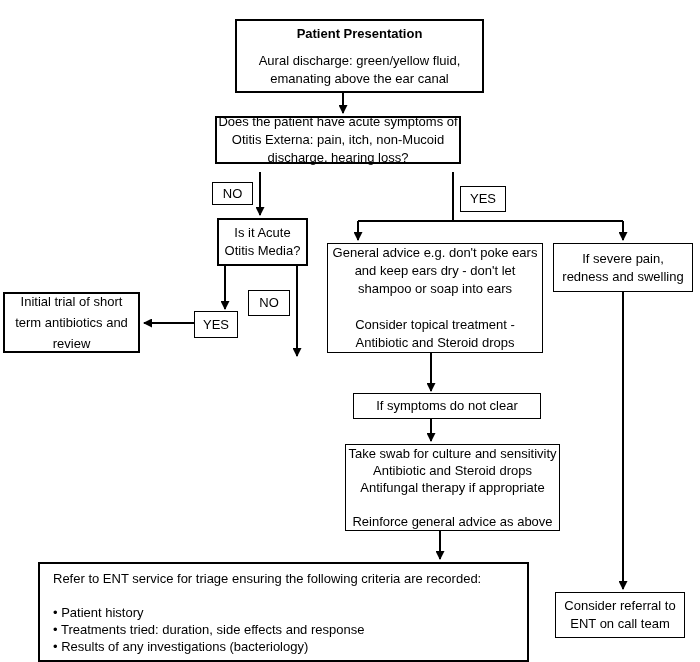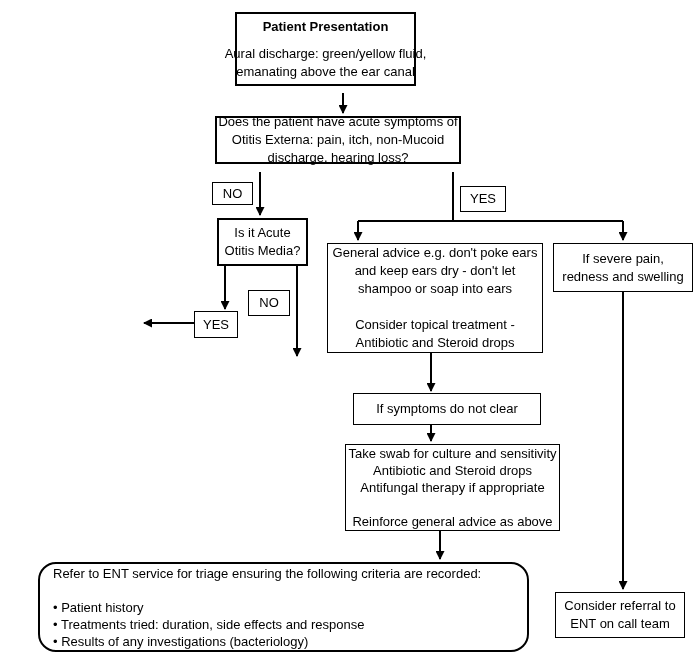--- a/index.html
+++ b/index.html
@@ -32,35 +32,35 @@
     align-items: center;
     justify-content: center;
     text-align: center;
     font-size: 13px;
     line-height: 18px;
     white-space: pre;
   }
   .thick { border-width: 2px; }
   .content { white-space: pre; }
   
-  #b1  { left: 235px; top: 12px;  width: 181px; height: 74px; }
+  #b1  { left: 235px; top: 19px;  width: 249px; height: 74px; }
   #b2  { left: 215px; top: 116px; width: 246px; height: 48px; }
   #no1 { left: 212px; top: 182px; width: 41px;  height: 23px; }
   #b3  { left: 217px; top: 218px; width: 91px;  height: 48px; }
   #yes1{ left: 460px; top: 186px; width: 46px;  height: 26px; }
   #no2 { left: 248px; top: 290px; width: 42px;  height: 26px; }
   #yes2{ left: 194px; top: 311px; width: 44px;  height: 27px; }
   #b5  { left: 3px;   top: 292px; width: 137px; height: 61px; line-height: 21px; }
   #b4  { left: 150px; top: 359px; width: 168px; height: 94px; }
   #b6  { left: 327px; top: 243px; width: 216px; height: 110px; align-items: center; }
   #b7  { left: 553px; top: 243px; width: 140px; height: 49px; }
-  #b8  { left: 353px; top: 393px; width: 188px; height: 32px; }
+  #b8  { left: 353px; top: 393px; width: 188px; height: 26px; }
   #b9  { left: 345px; top: 444px; width: 215px; height: 87px; line-height: 17px; }
-  #b10 { left: 38px;  top: 562px; width: 491px; height: 90px;
-         align-items: flex-start; text-align: left; padding-left: 13px; line-height: 17px; border-radius: 18px; }
+  #b10 { left: 38px;  top: 562px; width: 491px; height: 100px;
+         align-items: flex-start; text-align: left; padding-left: 13px; line-height: 17px; }
   #b11 { left: 555px; top: 592px; width: 130px; height: 46px; }
   .title { font-weight: bold; }
   #b1 .content { margin-top: 9px; }
 </style>
 </head>
 <body>
 
 <div id="canvas">
 
   <svg id="connectors" viewBox="0 0 700 662" xmlns="http://www.w3.org/2000/svg">
@@ -111,20 +111,25 @@
   </div>
 
   <div id="no2" class="node">
     <div class="content">NO</div>
   </div>
 
   <div id="yes2" class="node">
     <div class="content">YES</div>
   </div>
 
+  <div id="b5" class="node thick">
+    <div class="content">Initial trial of short
+term antibiotics and
+review</div>
+  </div>
 
 
   <div id="b6" class="node">
     <div class="content">General advice e.g. don't poke ears
 and keep ears dry - don't let
 shampoo or soap into ears
 
 Consider topical treatment -
 Antibiotic and Steroid drops</div>
   </div>

